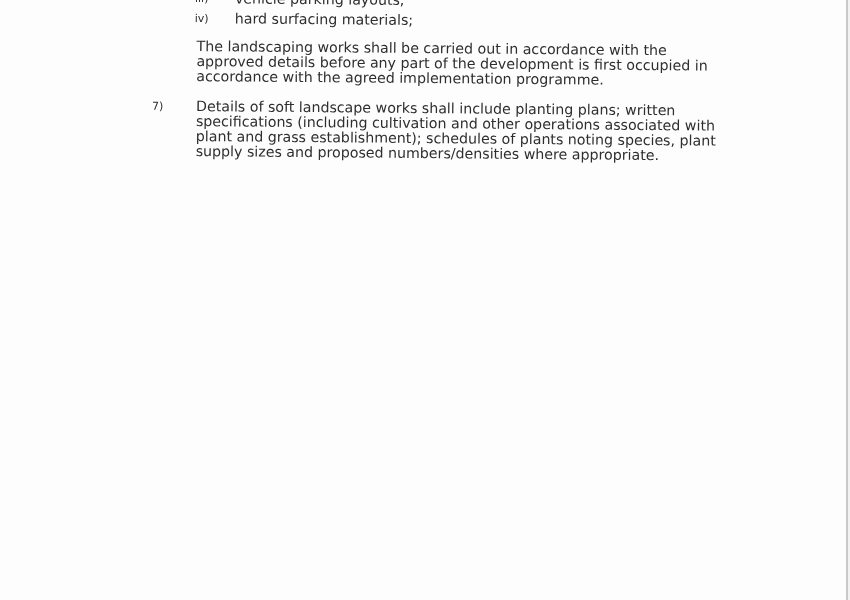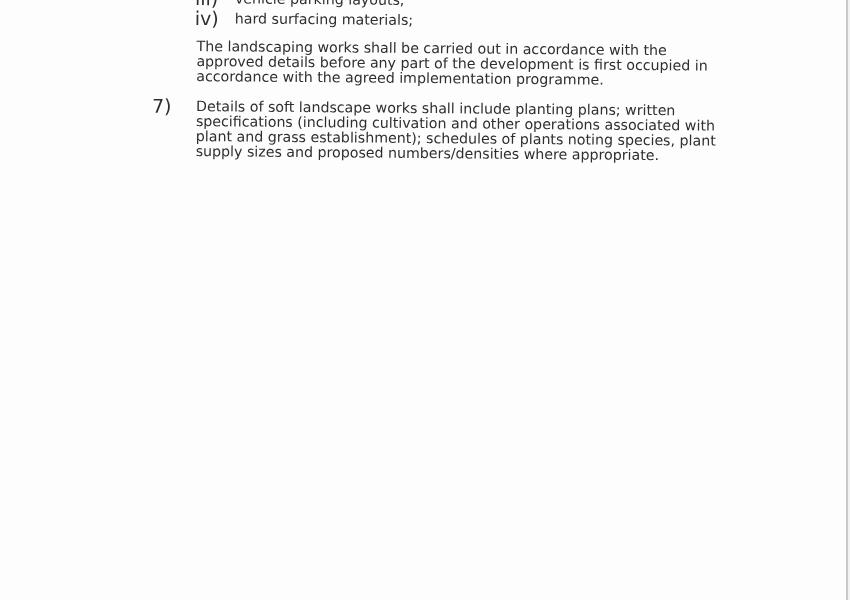--- a/index.html
+++ b/index.html
@@ -50,21 +50,21 @@
     }
     .line {
       position: absolute;
       font-size: 14.2px;
       line-height: 15px;
       white-space: nowrap;
       letter-spacing: 0px;
     }
     .item-label {
       position: absolute;
-      font-size: 19px;
+      font-size: 11px;
       line-height: 15px;
       white-space: nowrap;
     }
     .cut {
       
       top: -9px;
     }
   </style>
 </head>
 <body>

